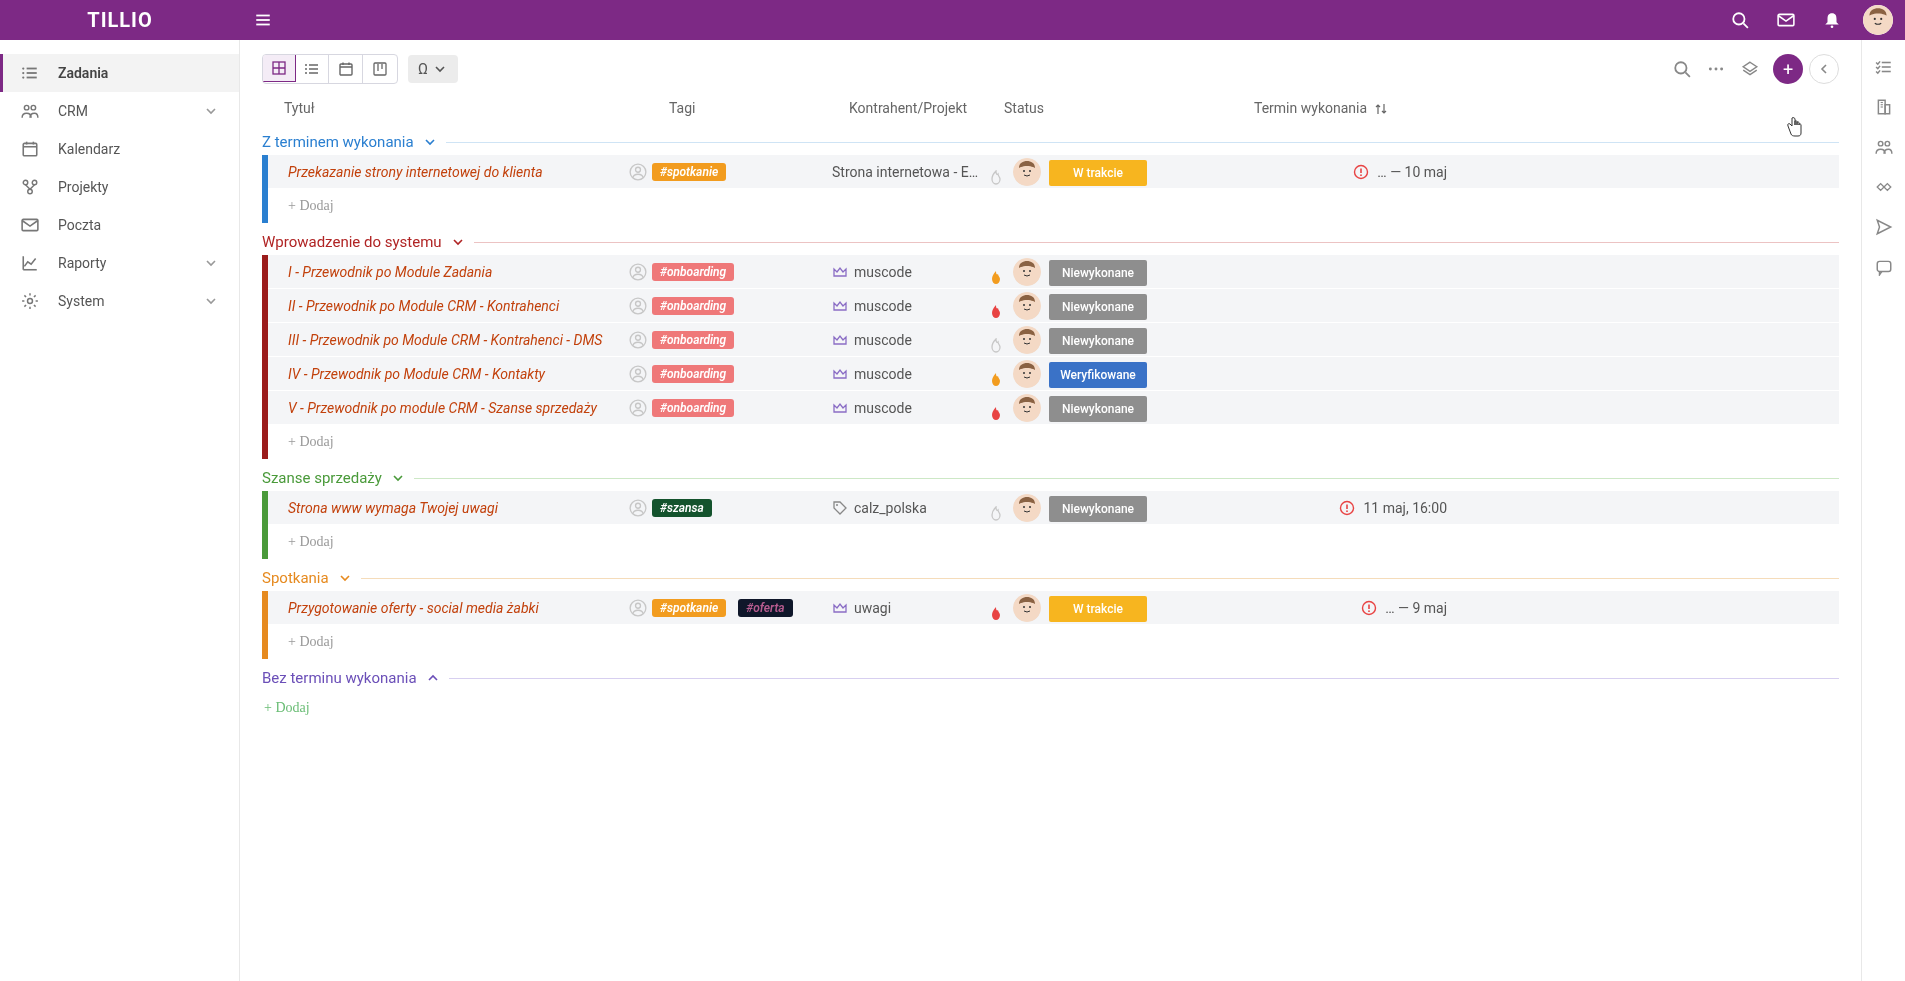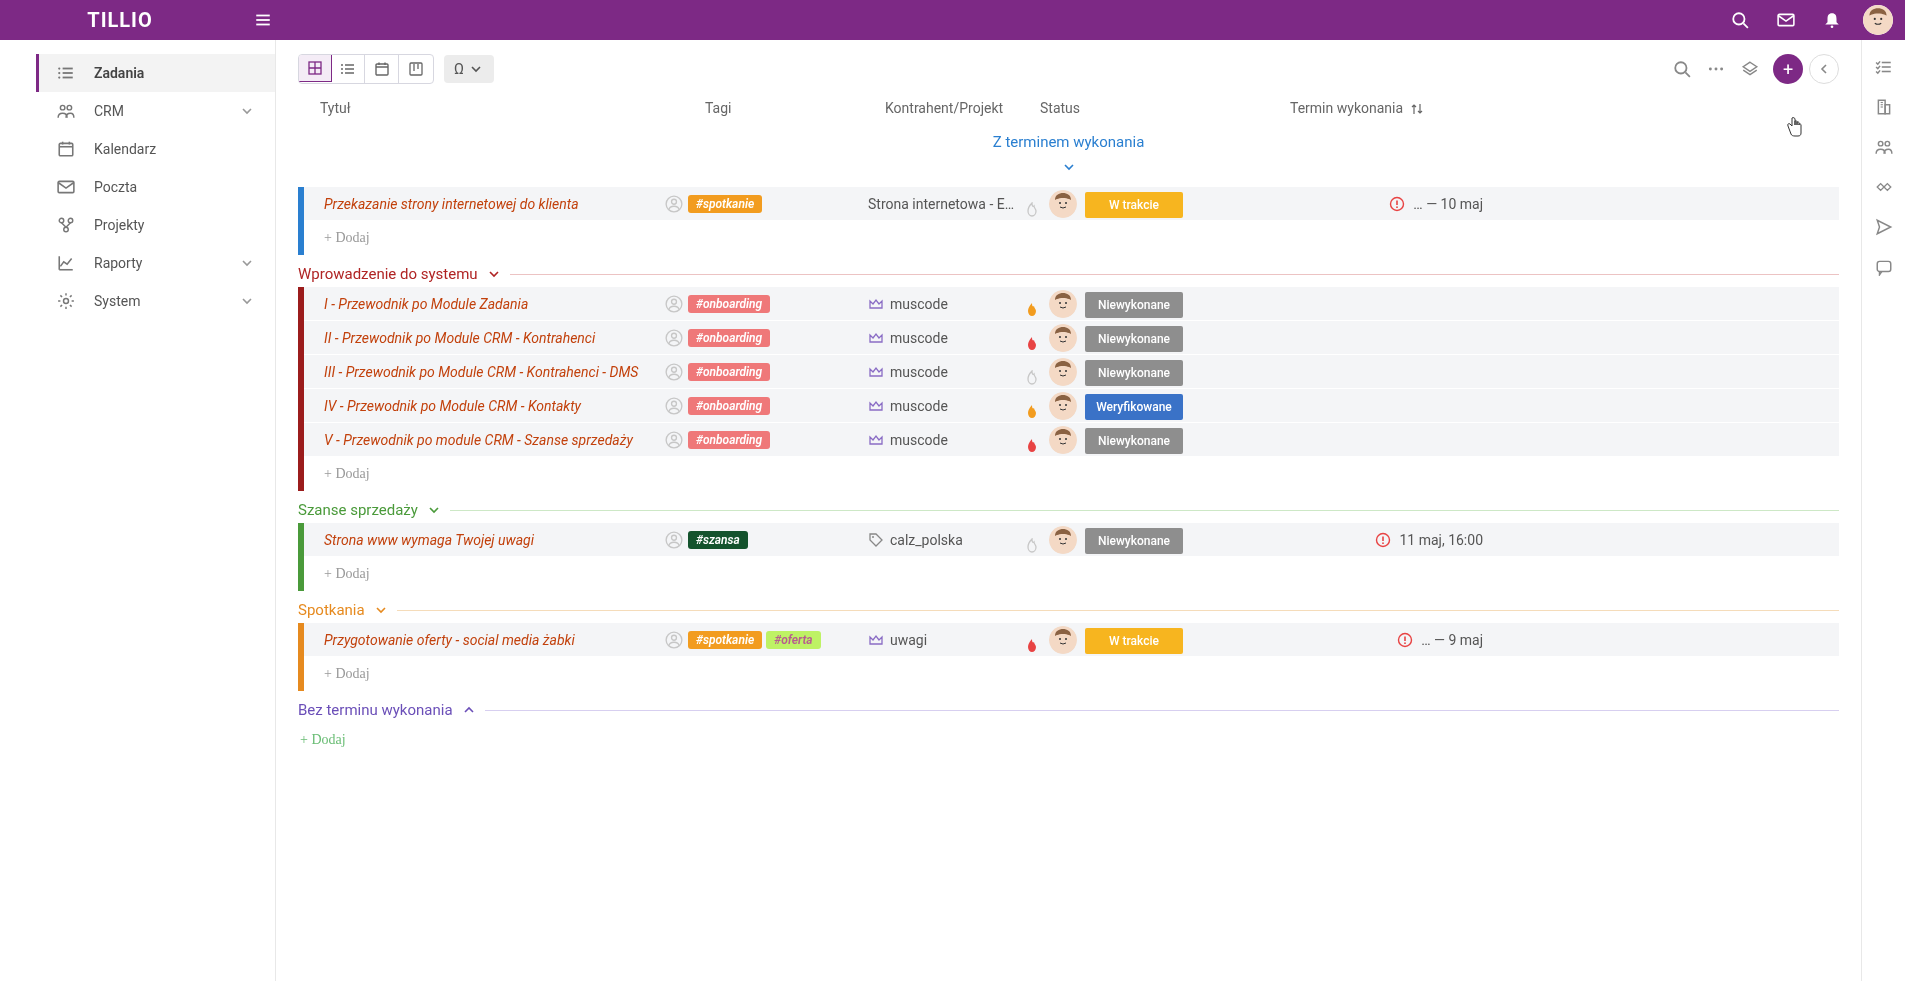--- a/index.html
+++ b/index.html
@@ -9,21 +9,21 @@
 
 .topbar { height: 40px; background: #7d2985; display: flex; align-items: center; color: #fff; }
 .topbar .logo { width: 240px; text-align: center; font-size: 20px; font-weight: 700; letter-spacing: 1px; }
 .topbar .hamburger { padding: 0 14px; cursor: pointer; }
 .topbar .spacer { flex: 1; }
 .topbar .tb-icon { padding: 0 14px; cursor: pointer; display:flex; align-items:center; }
 .topbar .avatar { width: 30px; height: 30px; border-radius: 50%; background: #fff; margin: 0 12px 0 8px; overflow:hidden; display:flex; align-items:center; justify-content:center; }
 .topbar .avatar svg { width:30px; height:30px;}
 
 
-.body { flex: 1; display: flex; overflow: hidden; padding-left: 36px; }
+.body { flex: 1; display: flex; overflow: hidden; }
 
 
 .sidebar { width: 240px; border-right: 1px solid #e8e8e8; padding-top: 14px; }
 .side-item { display: flex; align-items: center; padding: 10px 20px; cursor: pointer; color: #555; position: relative; }
 .side-item .s-icon { width: 20px; display: flex; align-items:center; justify-content:center; margin-right: 18px; color:#777; }
 .side-item .label { flex: 1; font-size: 14px; }
 .side-item .chev { color: #999; }
 .side-item.active { background: #f3f3f3; }
 .side-item.active::before { content:""; position:absolute; left:0; top:0; bottom:0; width:3px; background:#7d2985; }
 .side-item.active .label { font-weight: 600; color:#444; }
@@ -46,41 +46,41 @@
 .table-wrap { padding: 0 22px 30px 22px; }
 .table-header { display:flex; padding: 6px 22px; color:#666; font-size:14px; }
 .col-title { width: 385px; }
 .col-tags { width: 180px; }
 .col-kontr { width: 155px; }
 .col-status { width: 250px; }
 .col-termin { width: 230px; text-align: left; }
 
 .section-header { display:flex; align-items:center; gap:8px; margin: 10px 0 4px 0; font-size:15px; cursor:pointer; }
 .section-header .line { flex:1; height:1px; }
-.section-header.blue { color:#2a7fd0;flex-direction:column; } .section-header.blue .line{ background:#cfe4f5;}
+.section-header.blue { color:#2a7fd0; } .section-header.blue .line{ background:#cfe4f5;}
 .section-header.red { color:#b02424; } .section-header.red .line{ background:#ecc3c3;}
 .section-header.green { color:#4a9a3a; } .section-header.green .line{ background:#cde8c6;}
 .section-header.orange { color:#e68a1f; } .section-header.orange .line{ background:#f5dcba;}
 .section-header.purple { color:#6b4fb8; } .section-header.purple .line{ background:#d7cff0;}
 
 .row { display:flex; align-items:center; height:34px; background:#f4f5f7; border-bottom:1px solid #fff; position:relative; }
 .row .stripe { width:6px; height:34px; margin-right:6px; }
 .row.blue .stripe{ background:#2a7fd0;}
 .row.red .stripe{ background:#9b1c1c;}
 .row.green .stripe{ background:#4a9a3a;}
 .row.orange .stripe{ background:#e68a1f;}
 .row .indent { width:10px; }
 .row .rtitle { width:340px; color:#c2410c; padding-left:4px; white-space:nowrap; overflow:hidden; text-overflow:ellipsis;font-style:italic;}
 .row .ravatar-ph { width:28px; display:flex; justify-content:center; }
 .row .rtags { width:180px; display:flex; gap:4px; }
 .tag { padding: 2px 8px; border-radius:3px; font-size:12px; color:#fff; font-weight:600; font-style: italic;}
 .tag.spotkanie { background:#f29c1f; }
 .tag.onboarding { background:#ef7879; }
 .tag.szansa { background:#14532d; }
-.tag.oferta { background:#bef264; color:#b75c8f;}
+.tag.oferta { background:#0f172a; color:#b75c8f;margin-left:8px;}
 .row .rkontr { width:155px; color:#555; display:flex; align-items:center; gap:6px; white-space:nowrap; overflow:hidden;}
 .row .rkontr .kicon{ color:#8a6cc5;}
 .row .rstatus-wrap { width:250px; display:flex; align-items:flex-end; gap:8px; }
 .flame { width:18px; display:flex; justify-content:center; }
 .flame.grey{ color:#c7c7c7;} .flame.orange{ color:#f29c1f;} .flame.red{ color:#e84343;}
 .assignee { width:28px; height:28px; border-radius:50%; overflow:hidden; display:flex; align-items:center; justify-content:center; background:#eee;}
 .status-badge { flex: 0 0 98px; text-align:center; padding:6px 0; font-size:12px; color:#fff; border-radius:2px; font-weight:500;}
 .status-badge.wtrakcie{ background:#f7b51f; }
 .status-badge.niewykonane{ background:#8e8e8e;}
 .status-badge.weryfikowane{ background:#3a72c7;}
@@ -315,33 +315,33 @@
             <svg viewBox="0 0 16 16">
               <use href="#i-calendar"></use>
             </svg>
           </span>
     <span class="label">Kalendarz</span>
 
   </div>
         <div class="side-item">
     <span class="s-icon ico18">
             <svg viewBox="0 0 16 16">
-              <use href="#i-mail"></use>
-            </svg>
-          </span>
-    <span class="label">Poczta</span>
+              <use href="#i-org"></use>
+            </svg>
+          </span>
+    <span class="label">Projekty</span>
 
   </div>
         <div class="side-item">
     <span class="s-icon ico18">
             <svg viewBox="0 0 16 16">
-              <use href="#i-org"></use>
-            </svg>
-          </span>
-    <span class="label">Projekty</span>
+              <use href="#i-mail"></use>
+            </svg>
+          </span>
+    <span class="label">Poczta</span>
 
   </div>
         <div class="side-item">
     <span class="s-icon ico18">
             <svg viewBox="0 0 16 16">
               <use href="#i-chart"></use>
             </svg>
           </span>
     <span class="label">Raporty</span>
     <span class="chev ico16">

